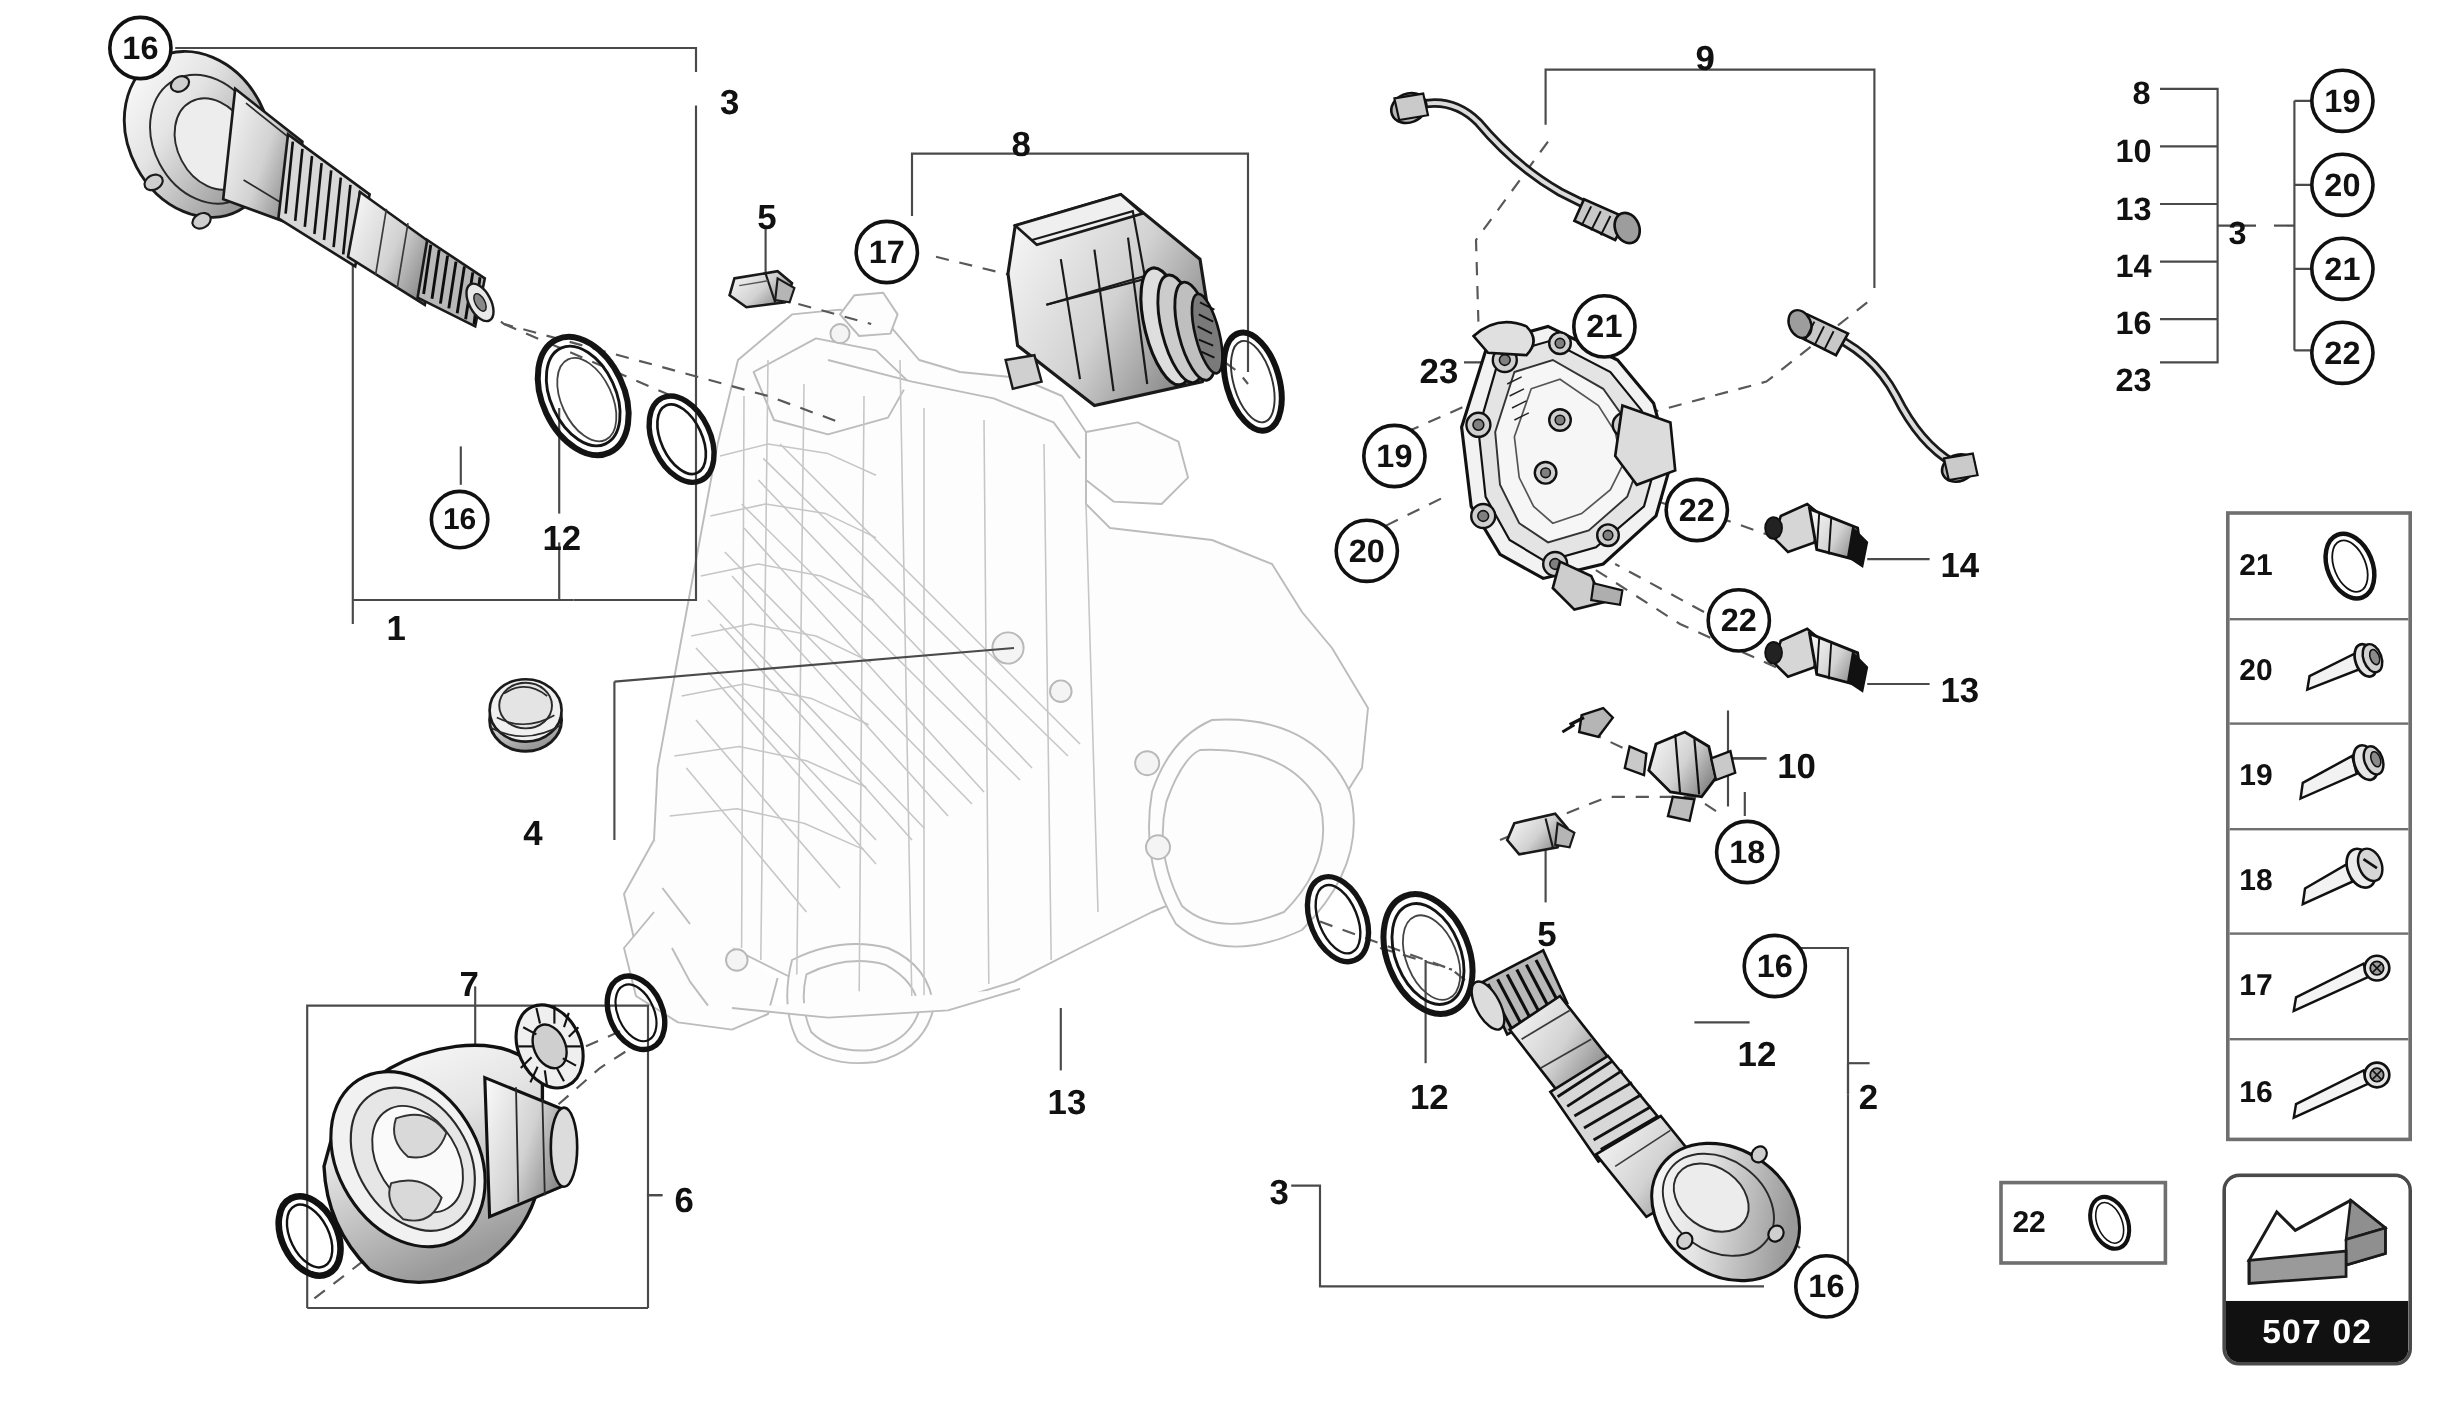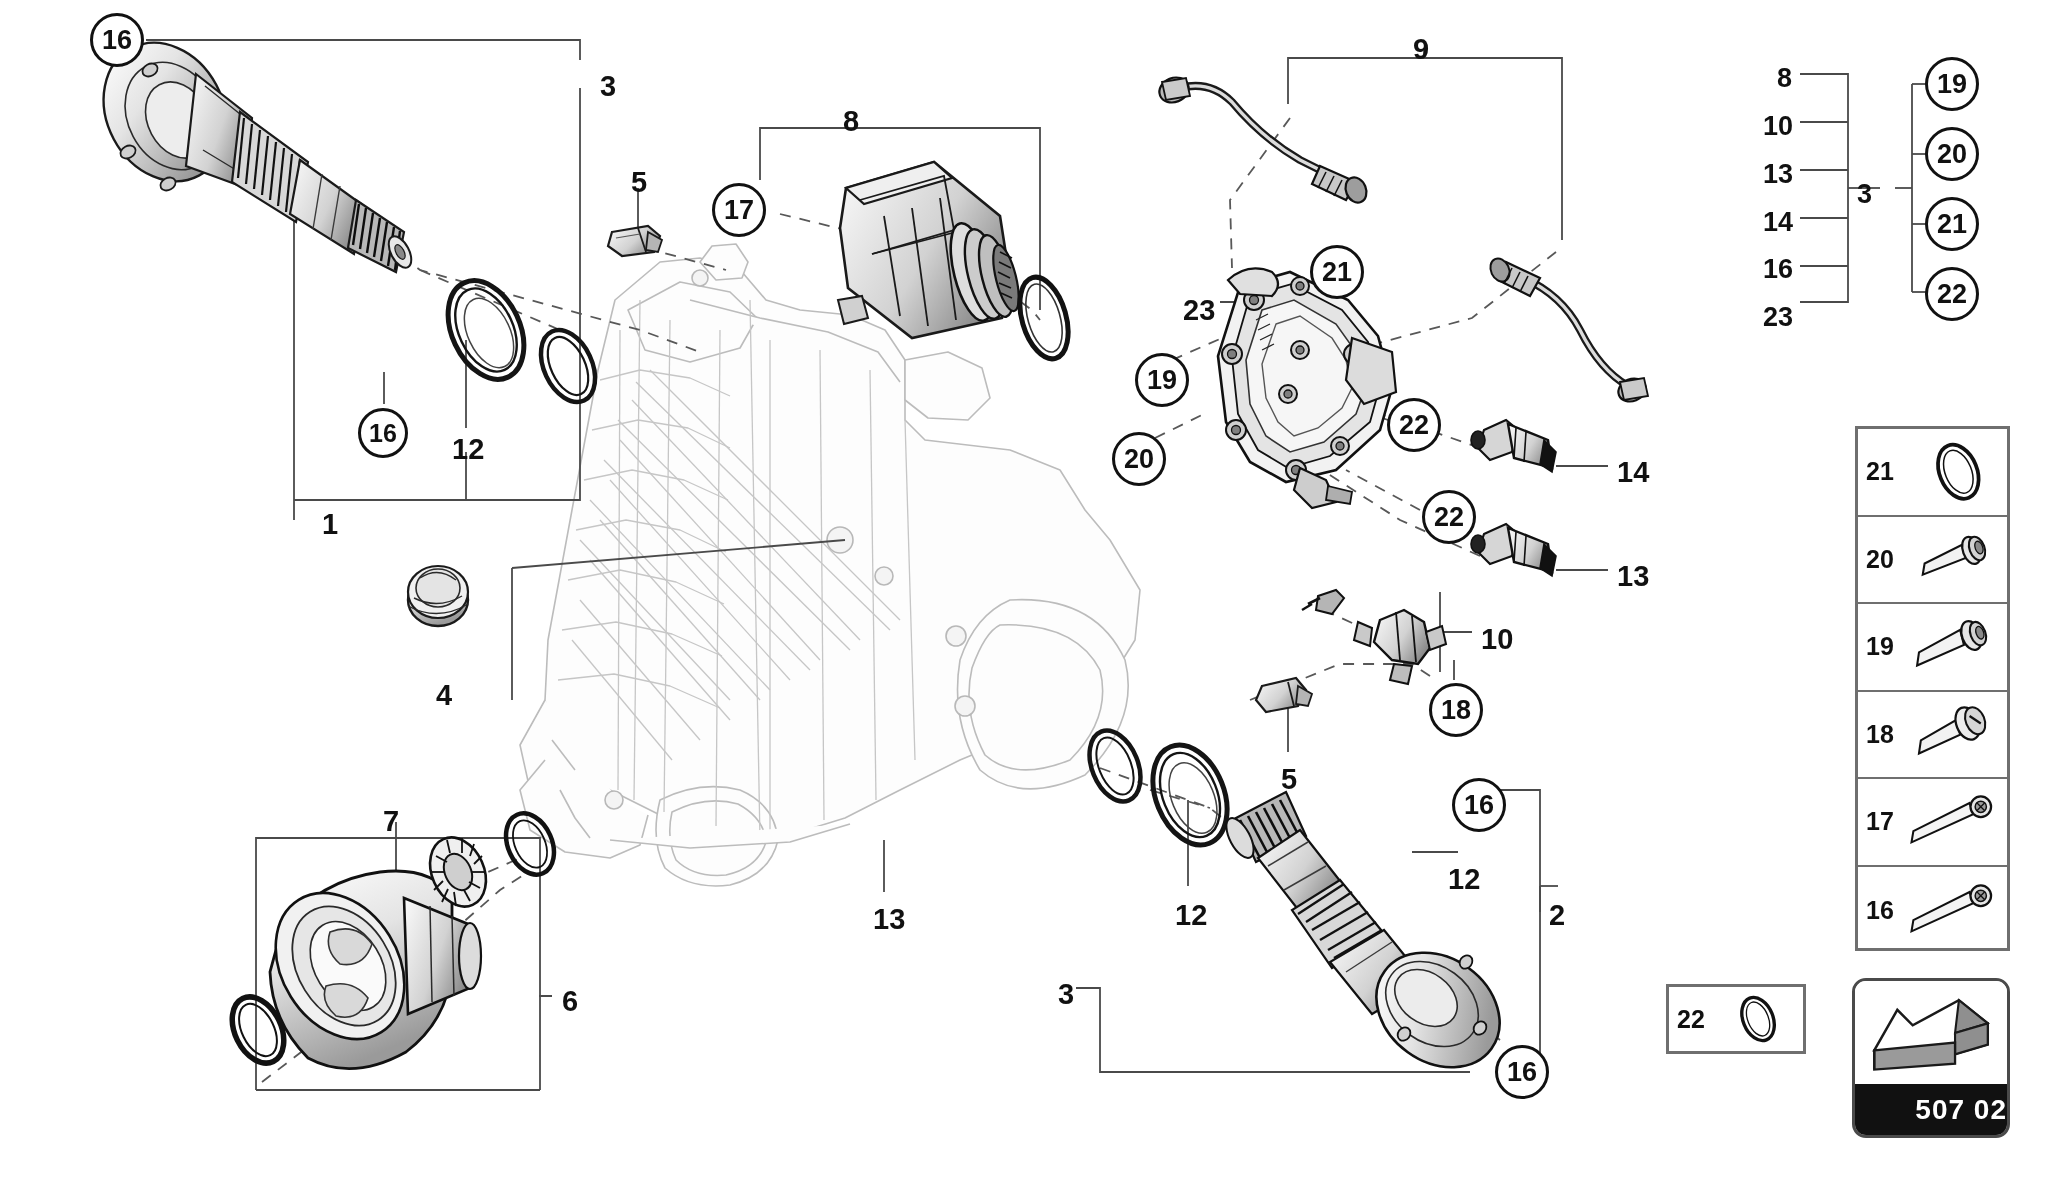--- a/index.html
+++ b/index.html
@@ -94,21 +94,21 @@
     width: 158px; height: 160px;
     border: 3px solid #4a4a4a;
     border-radius: 14px;
     overflow: hidden;
     background: #fff;
     z-index: 30;
   }
   #plate .picart { height: 103px; position: relative; background:#fff; }
   #plate .codebar {
     height: 51px; background: #111;
-    display: flex; align-items: center; justify-content: flex-end;
+    display: flex; align-items: center; justify-content: center;
   }
   #plate .codebar span {
     color: #fff; font-weight: bold; font-size: 28px;
     letter-spacing: 1px;
   }
 </style>
 </head>
 <body>
 
 <div id="sheet">

